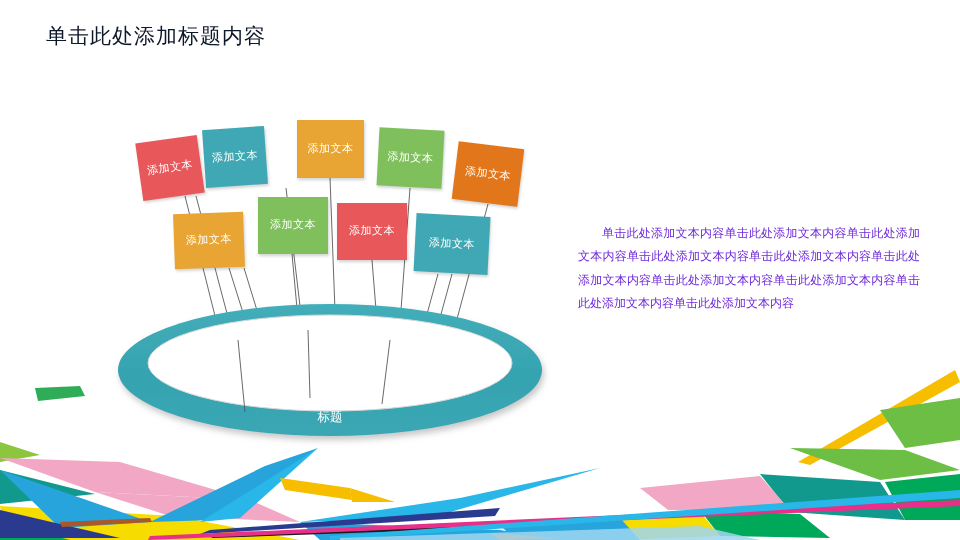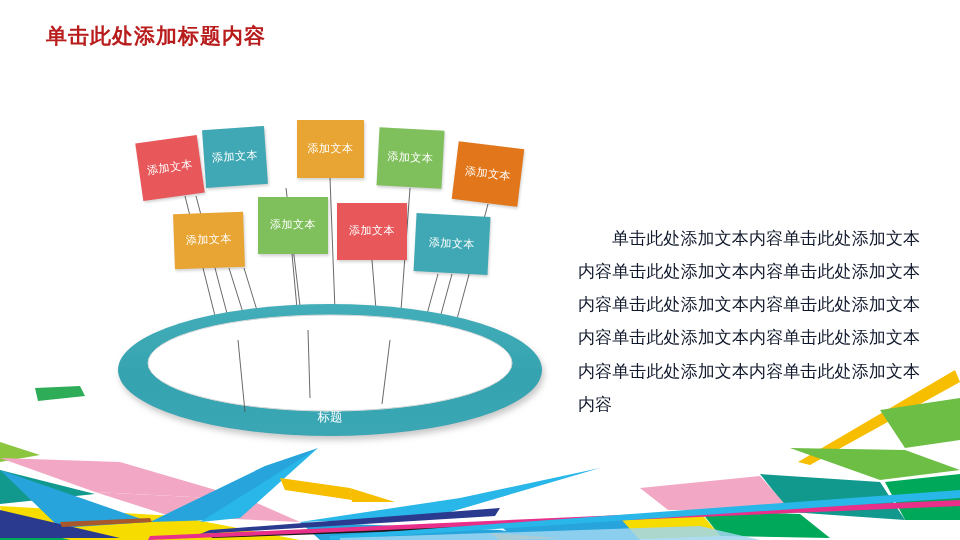--- a/index.html
+++ b/index.html
@@ -9,22 +9,22 @@
     background:#ffffff;
     position:relative;
     overflow:hidden;
   }
 
   
   #slide-title {
     position:absolute;
     left:46px; top:22px;
     font-size:21px;
-    font-weight:bold;
-    color:#b91c1c;
+    font-weight:normal;
+    color:#0f172a;
     letter-spacing:1px;
     white-space:nowrap;
   }
 
   
   #diagram-stage {
     position:absolute;
     left:0; top:0;
     width:600px; height:460px;
   }
@@ -44,23 +44,23 @@
     box-shadow:1px 2px 3px rgba(0,0,0,0.18);
     letter-spacing:0.5px;
   }
   .pin-card span { display:block; }
 
   
   #body-text {
     position:absolute;
     left:578px; top:222px;
     width:342px;
-    font-size:17px;
+    font-size:12px;
     line-height:1.95;
-    color:#0f172a;
+    color:#6d28d9;
     text-align:justify;
     text-indent:2em;
   }
 
   
   #bottom-deco {
     position:absolute;
     left:0; bottom:0;
     width:960px; height:170px;
     pointer-events:none;

